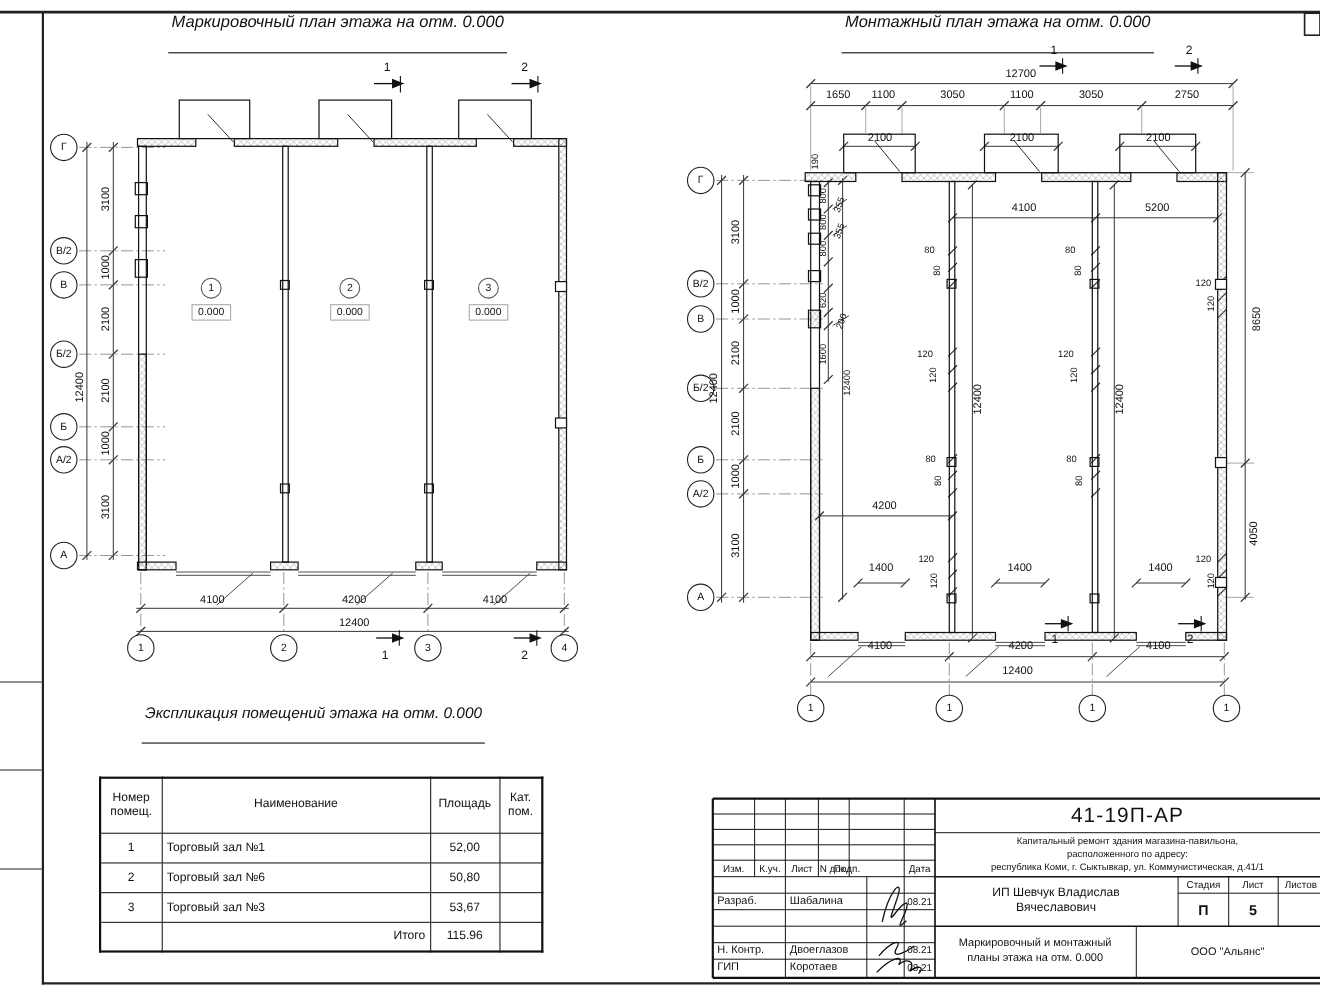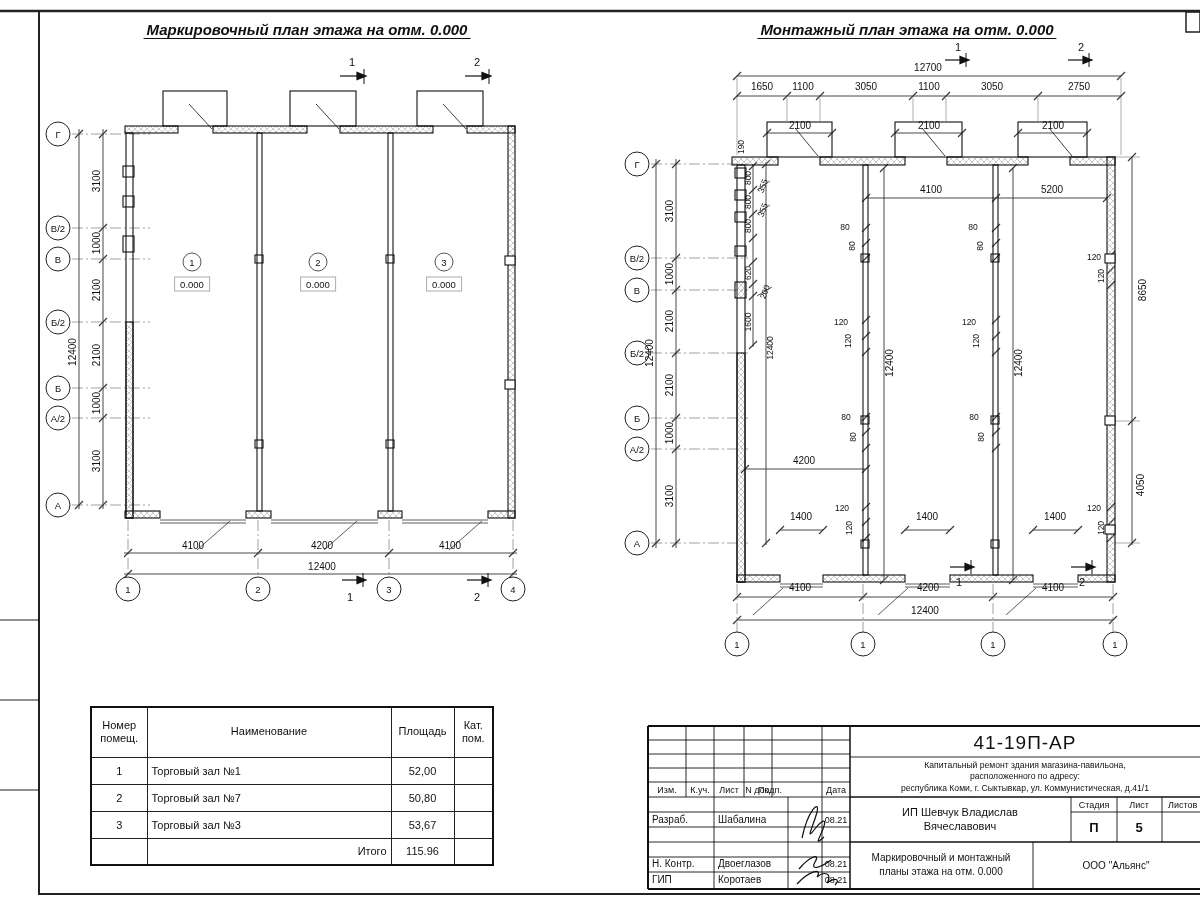--- a/index.html
+++ b/index.html
@@ -9,21 +9,21 @@
   .lbl{position:absolute;transform:translate(-50%,-50%);font-size:10px;line-height:1;
        white-space:nowrap;color:#111}
   .lbl.v{transform:translate(-50%,-50%) rotate(-90deg)}
   .lbl.d70{transform:translate(-50%,-50%) rotate(-70deg);font-size:8.5px}
   .lbl.sm{font-size:8.5px}
   .lbl.left{transform:translate(0,-50%)}
   .lbl.f9{font-size:9px}.lbl.f11{font-size:11px}.lbl.f13{font-size:13px;font-weight:bold}
   .lbl.f19{font-size:19px;letter-spacing:1px}
   .lbl.addr{font-size:8.6px}
   .plan-title{position:absolute;transform:translate(-50%,-50%);font-size:15px;font-style:italic;
-       font-weight:bold;border-bottom:1.4px solid #111;padding:0 3px 0;white-space:nowrap}
+       font-weight:normal;border-bottom:1.4px solid #111;padding:0 3px 19px;white-space:nowrap}
   .plan-title.small{font-size:14px}
   .bub{position:absolute;transform:translate(-50%,-50%);width:25px;height:25px;border:1.2px solid #222;
        border-radius:50%;background:#fff;display:flex;align-items:center;justify-content:center;
        font-size:9.5px;box-sizing:border-box}
   .rc{position:absolute;transform:translate(-50%,-50%);width:19px;height:19px;border:1px solid #555;
        border-radius:50%;background:#fff;display:flex;align-items:center;justify-content:center;
        font-size:9.5px;box-sizing:border-box}
   .lvl{position:absolute;transform:translate(-50%,-50%);border:1px solid #aaa;background:#fff;
        font-size:9.5px;padding:1px 5px;white-space:nowrap}
   .tbl{position:absolute;left:90px;top:706px;width:402px;border-collapse:collapse;
@@ -506,20 +506,21 @@
 <span class="lbl" style="left:800px;top:588px">4100</span>
 <span class="lbl" style="left:928px;top:588px">4200</span>
 <span class="lbl" style="left:1053px;top:588px">4100</span>
 <span class="lbl" style="left:925px;top:611px">12400</span>
 
 <div class="bub" style="left:737px;top:644px">1</div>
 <div class="bub" style="left:863px;top:644px">1</div>
 <div class="bub" style="left:993px;top:644px">1</div>
 <div class="bub" style="left:1115px;top:644px">1</div>
 
+<div class="plan-title small" style="left:285px;top:658px">Экспликация помещений этажа на отм. 0.000</div>
 <table class="tbl">
   <colgroup>
         <col style="width:56px">
         <col style="width:244px">
         <col style="width:63px">
         <col style="width:39px">
       </colgroup>
   <tbody>
         <tr class="hdr-row">
     <th>Номер помещ.</th>
@@ -528,21 +529,21 @@
     <th>Кат. пом.</th>
   </tr>
   <tr class="b-row">
     <td class="c">1</td>
     <td>Торговый зал №1</td>
     <td class="c">52,00</td>
     <td></td>
   </tr>
   <tr class="b-row">
     <td class="c">2</td>
-    <td>Торговый зал №7</td>
+    <td>Торговый зал №6</td>
     <td class="c">50,80</td>
     <td></td>
   </tr>
   <tr class="b-row">
     <td class="c">3</td>
     <td>Торговый зал №3</td>
     <td class="c">53,67</td>
     <td></td>
   </tr>
   <tr class="b-row">

